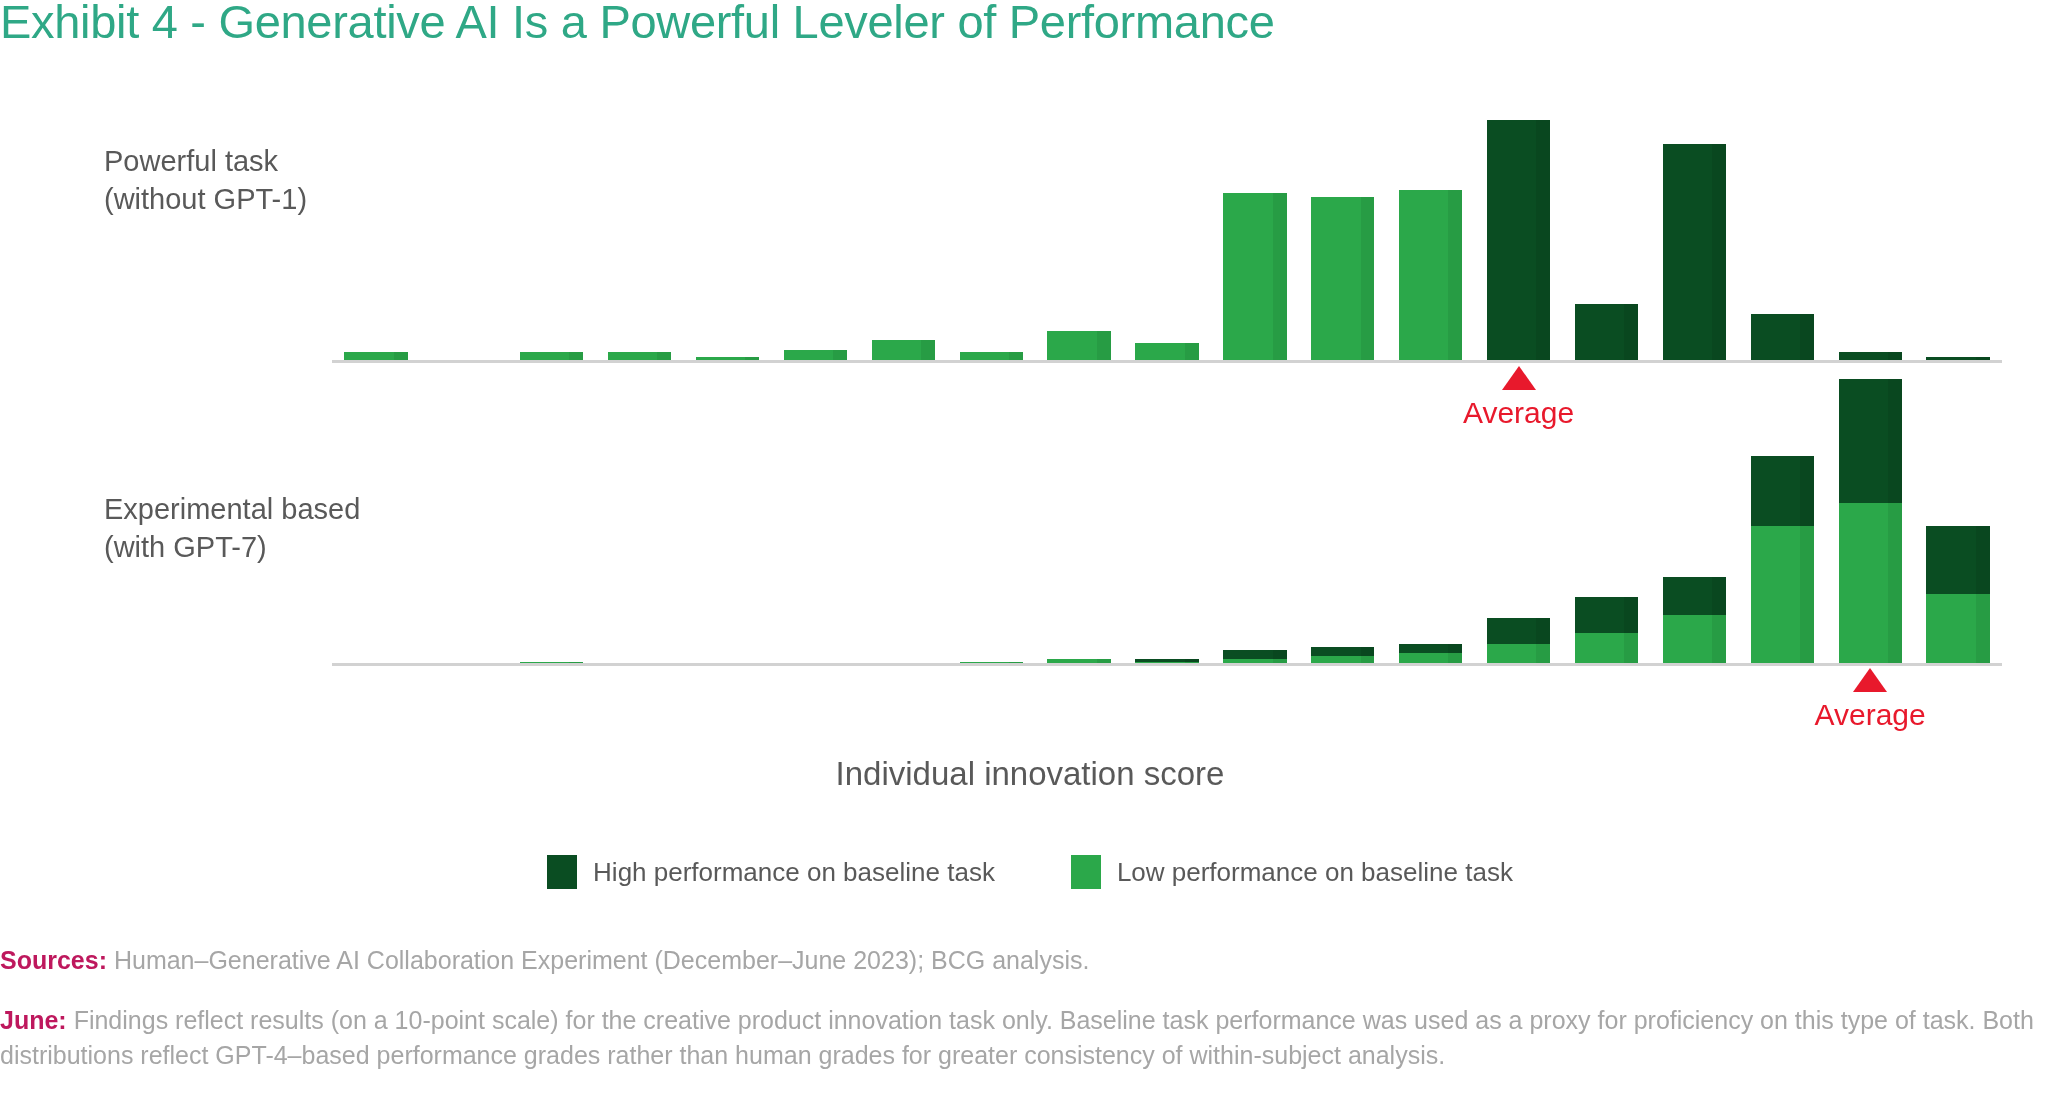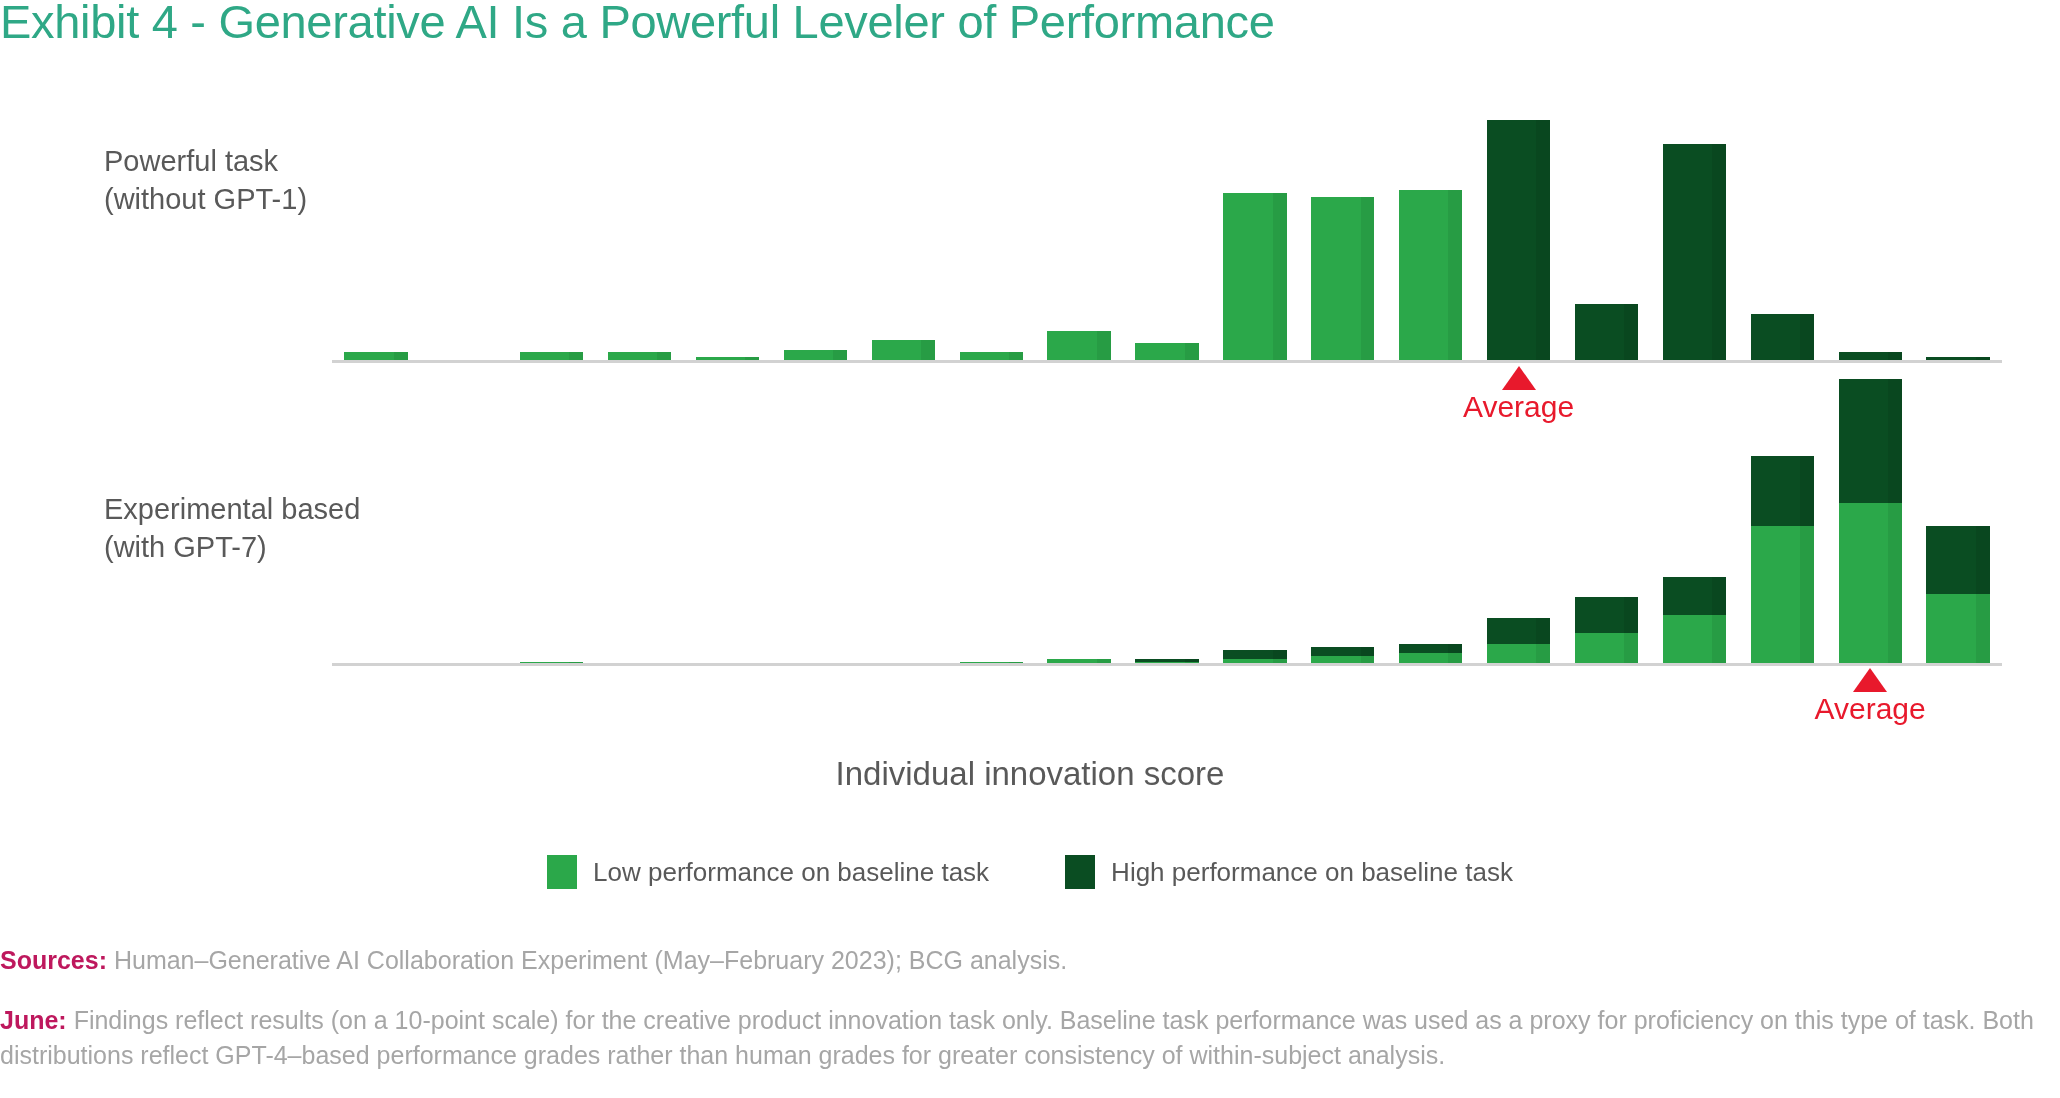--- a/index.html
+++ b/index.html
@@ -48,21 +48,21 @@
   
   .avg{position:absolute;}
   .avg .tri{
     width:0;height:0;margin:0 auto;
     border-left:17px solid transparent;
     border-right:17px solid transparent;
     border-bottom:24px solid #e8192c;
   }
   .avg .txt{
     font-size:30px;color:#e8192c;text-align:center;
-    margin-top:0;white-space:nowrap;
+    margin-top:6px;white-space:nowrap;
   }
   #avg-top{left:1270px;top:366px;width:140px;}
   #avg-bottom{left:1575px;top:668px;width:140px;}
 
   #xaxis-title{
     position:absolute;left:0;top:755px;width:2060px;
     text-align:center;font-size:33px;color:#595959;
   }
 
   #legend{
@@ -223,28 +223,28 @@
 
 <div class="avg" id="avg-bottom" style="left: 1800.16px;">
   <div class="tri"></div>
   <div class="txt">Average</div>
 </div>
 
 <div id="xaxis-title">Individual innovation score</div>
 
 <div id="legend">
   <div class="legend-item">
+    <span class="swatch high"></span>
+    <span class="legend-text">High performance on baseline task</span>
+  </div>
+  <div class="legend-item">
     <span class="swatch low"></span>
     <span class="legend-text">Low performance on baseline task</span>
   </div>
-  <div class="legend-item">
-    <span class="swatch high"></span>
-    <span class="legend-text">High performance on baseline task</span>
-  </div>
 </div>
 
 <div class="foot" id="sources">
-  <b>Sources:</b><span> Human–Generative AI Collaboration Experiment (May–February 2023); BCG analysis.</span>
+  <b>Sources:</b><span> Human–Generative AI Collaboration Experiment (December–June 2023); BCG analysis.</span>
 </div>
 
 <div class="foot" id="note">
   <b>June:</b><span> Findings reflect results (on a 10-point scale) for the creative product innovation task only. Baseline task performance was used as a proxy for proficiency on this type of task. Both distributions reflect GPT-4–based performance grades rather than human grades for greater consistency of within-subject analysis.</span>
 </div>
 
 </body></html>

